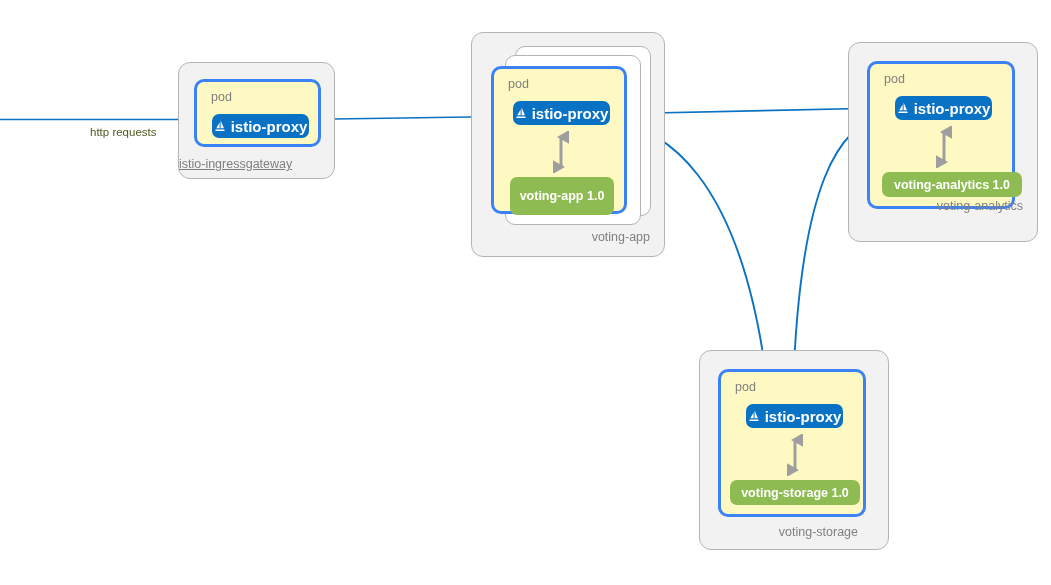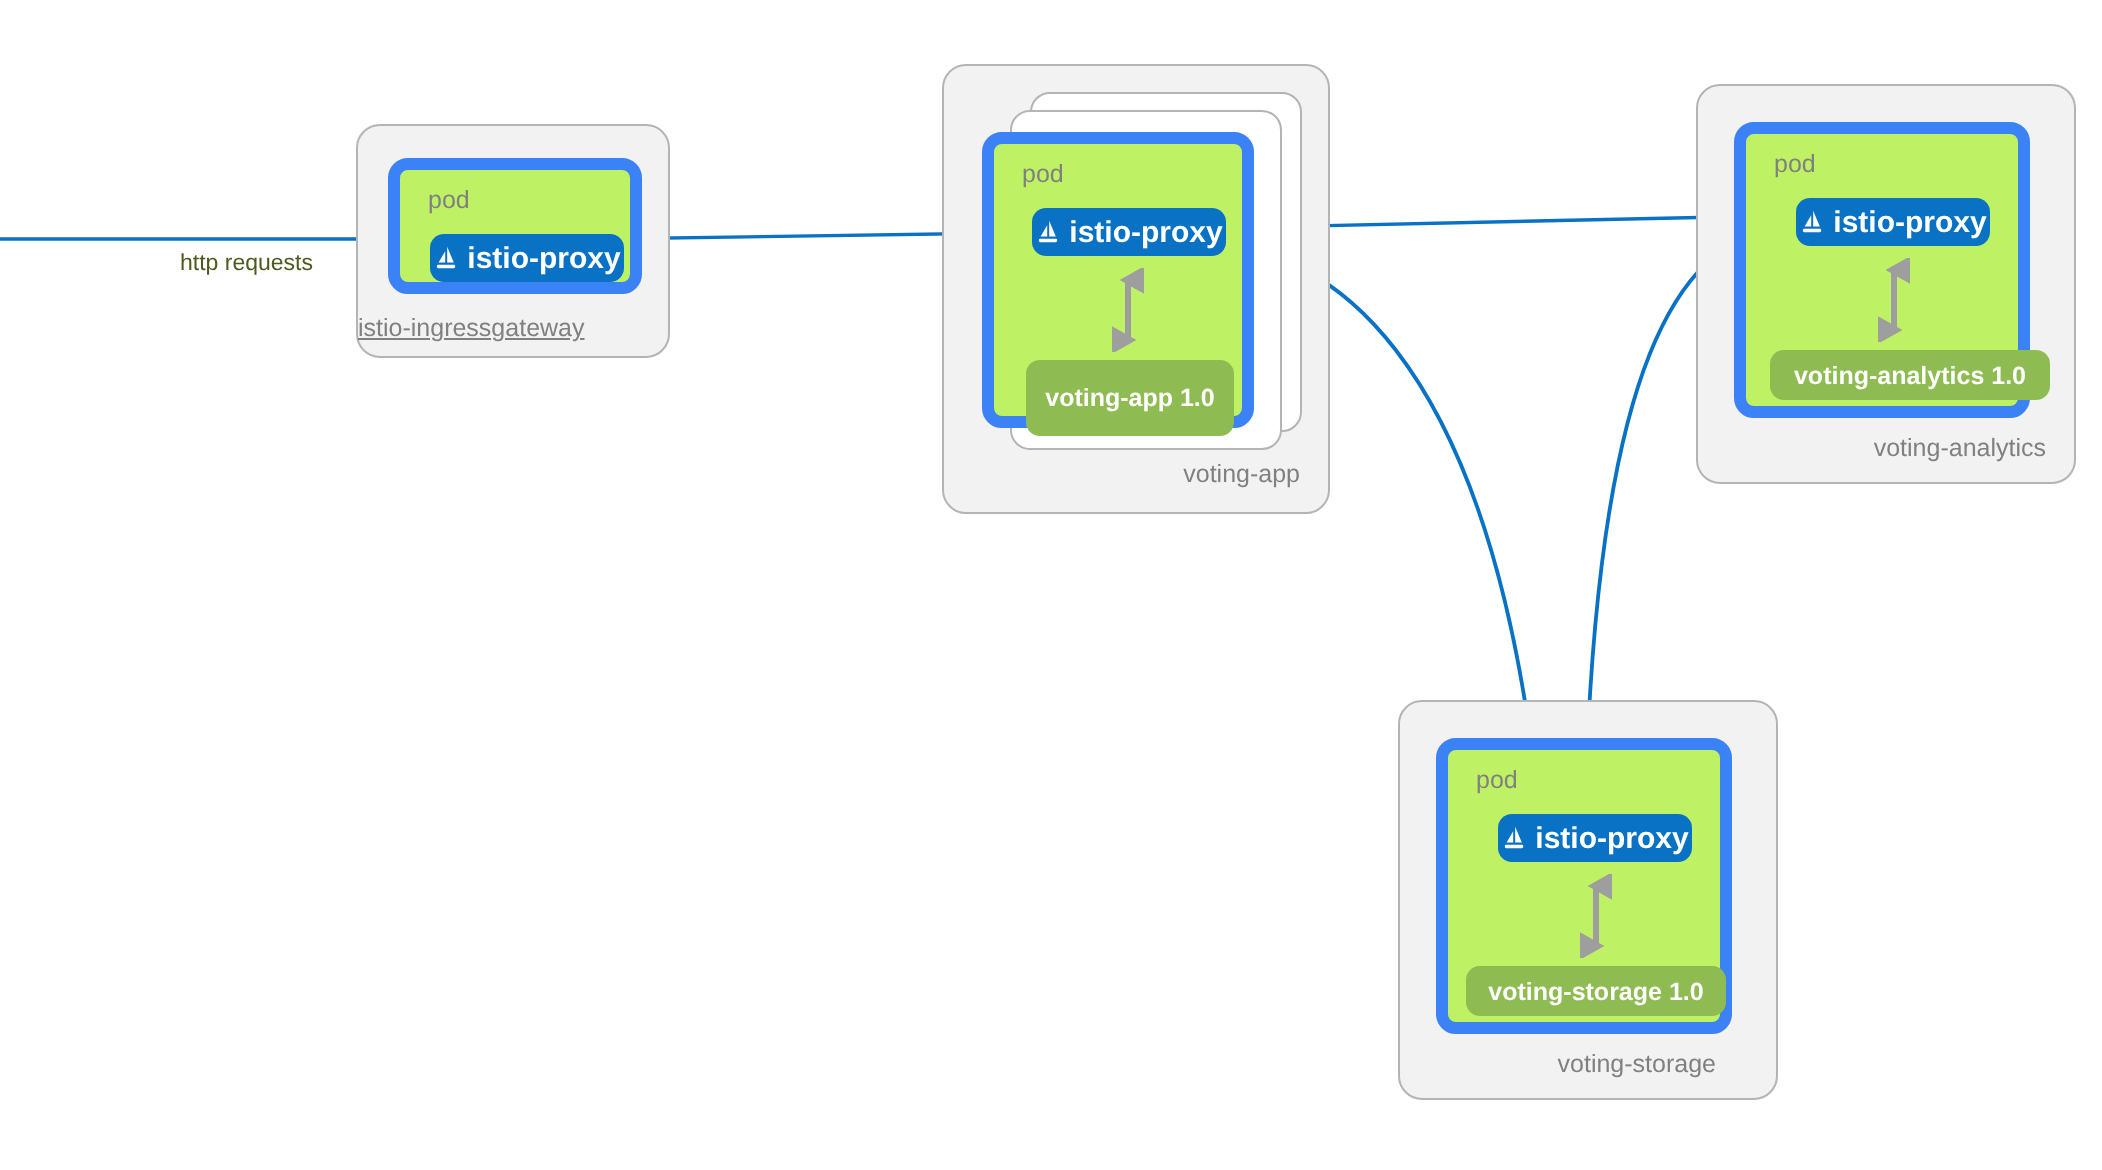--- a/index.html
+++ b/index.html
@@ -23,22 +23,22 @@
   .group-label{
     position:absolute;
     font-size:12.5px;
     color:#808080;
     white-space:nowrap;
   }
 
   
   .pod{
     position:absolute;
-    background:#bef264;
-    border:6px solid #3b82f6;
+    background:#fef9c3;
+    border:3px solid #3b82f6;
     border-radius:10px;
     box-sizing:border-box;
   }
   .pod-ghost{
     background:#ffffff;
     border:1px solid #b4b4b4;
   }
   .pod-label{
     position:absolute;
     font-size:12.5px;
@@ -212,21 +212,21 @@
 
       <svg class="vlink" style="left:66px;top:62px;width:16px;height:42px;" viewBox="0 0 16 42">
         <line x1="8" y1="6" x2="8" y2="36" stroke="#9e9e9e" stroke-width="3" marker-start="url(#gup2)" marker-end="url(#gdn2)"></line>
       </svg>
 
       <div class="app" style="left:12px;top:108px;width:140px;height:25px;">
         <span>voting-analytics 1.0</span>
       </div>
     </div>
 
-    <div class="group-label" style="right:14px;top:174px;margin-left:22px;">voting-analytics</div>
+    <div class="group-label" style="right:14px;top:156px;margin-left:22px;">voting-analytics</div>
   </div>
 
   <div class="group node" style="left:699px;top:350px;width:190px;height:200px;">
 
     <div class="pod" style="left:18px;top:18px;width:148px;height:148px;">
       <div class="pod-label">pod</div>
 
       <div class="proxy" style="left:25px;top:32px;width:97px;height:24px;">
         <svg class="sail" viewBox="0 0 12 13">
           <path d="M6.6,0.4 L6.6,8.3 L9.9,8.3 z" fill="#ffffff"></path>

